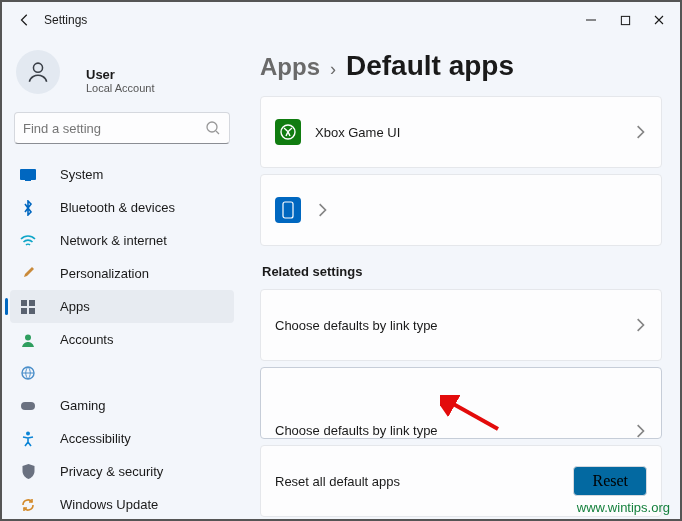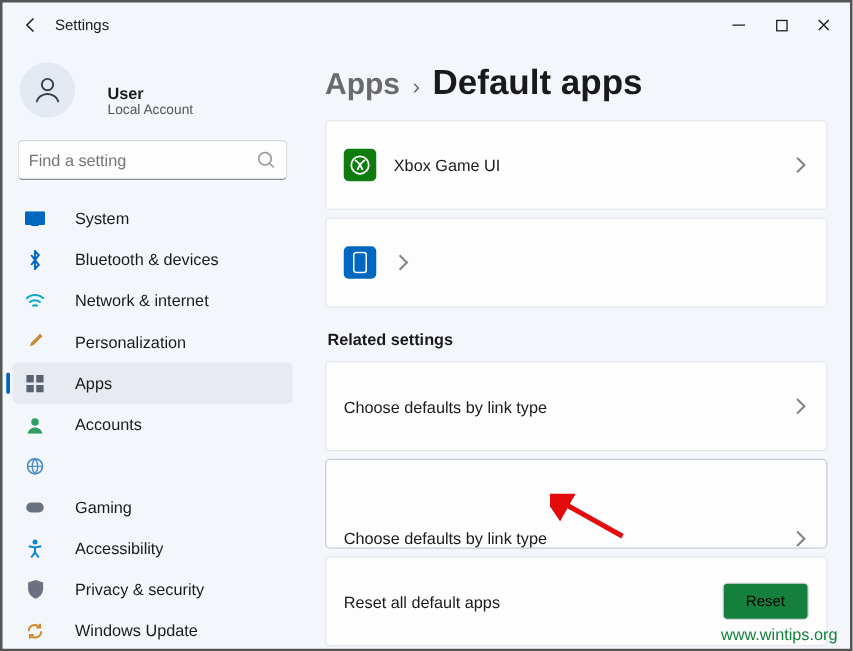--- a/index.html
+++ b/index.html
@@ -102,26 +102,26 @@
     margin-right: 14px;
     font-size: 12px; color: #fff; font-weight: 600;
   }
   .card .label { font-size: 13px; flex: 1; }
   .card .chev { width: 14px; height: 14px; opacity: .6; }
 
   .section-title { font-size: 13px; font-weight: 600; margin: 18px 0 10px 2px; }
 
   .reset-btn {
     margin-left: auto;
-    background: #15803d;
+    background: #0369a1;
     border: 1px solid #d5d8de;
     border-radius: 4px;
     height: 30px; padding: 0 18px;
-    font-size: 12px;
-    display: flex; align-items: center;
+    font-size: 16px;
+    display: flex; align-items: center; font-family: Liberation Serif, serif;
   }
 
   
   .arrow {
     position: absolute;
     left: 438px; top: 393px;
     width: 60px; height: 36px;
     pointer-events: none;
   }
 

